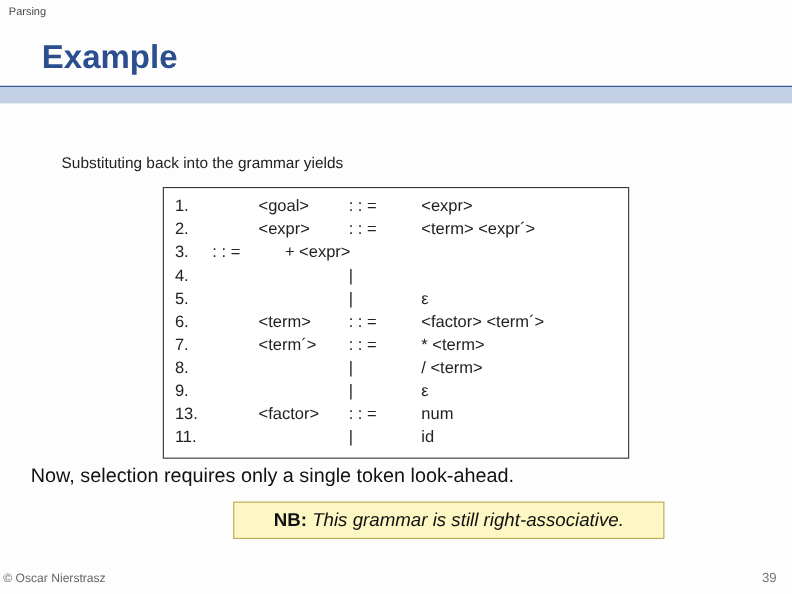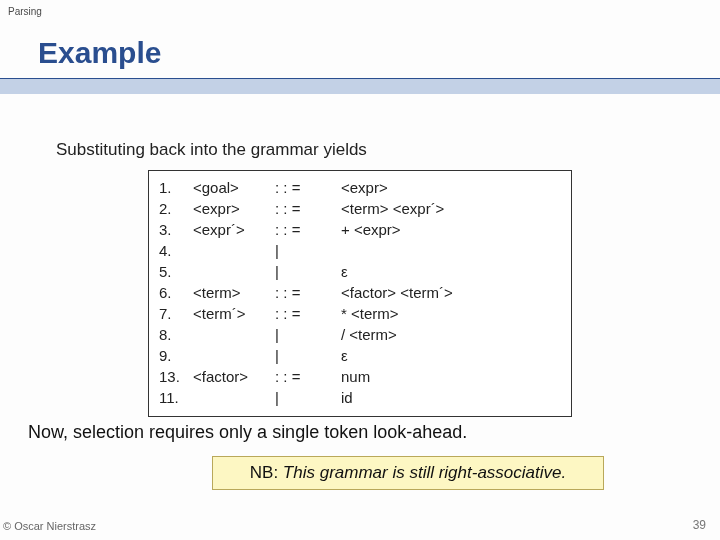--- a/index.html
+++ b/index.html
@@ -33,41 +33,41 @@
     left: 0;
     width: 720px;
     height: 16px;
     background: #c3d1e6;
     border-top: 1px solid #2a4e8f;
   }
   .lead {
     position: absolute;
     top: 140px;
     left: 56px;
-    font-size: 17px;
+    font-size: 14px;
     color: #222;
   }
   .grammar-box {
     position: absolute;
     top: 170px;
     left: 148px;
     width: 424px;
     border: 1px solid #333;
     padding: 6px 10px 8px 10px;
     background: #fff;
   }
   .grammar-row {
     display: flex;
     font-size: 15px;
     color: #222;
     line-height: 1.4;
     white-space: pre;
   }
   .col-num { width: 34px; }
-  .col-lhs { width: 82px; }
+  .col-lhs { width: 82px; margin-left: 42px; }
   .col-op  { width: 66px; }
   .col-rhs { flex: 1; }
   .conclusion {
     position: absolute;
     top: 422px;
     left: 28px;
     font-size: 18px;
     color: #111;
   }
   .callout {
@@ -76,21 +76,21 @@
     left: 212px;
     width: 392px;
     padding: 6px 10px;
     background: #fdf7c3;
     border: 1px solid #b9a85a;
     font-size: 17px;
     font-style: italic;
     color: #111;
     text-align: center;
   }
-  .callout .nb { font-weight: normal; font-style: normal; }
+  .callout .nb { font-weight: bold; font-style: normal; }
   .copyright {
     position: absolute;
     bottom: 8px;
     left: 3px;
     font-size: 11px;
     color: #666;
   }
   .pagenum {
     position: absolute;
     bottom: 8px;
@@ -104,21 +104,21 @@
 
 <div class="topic">Parsing</div>
 <div class="title">Example</div>
 <div class="titlebar"></div>
 
 <div class="lead">Substituting back into the grammar yields</div>
 
 <div class="grammar-box" id="grammar-box">
     <div class="grammar-row"><span class="col-num">1.</span><span class="col-lhs">&lt;goal&gt;</span><span class="col-op">: : =</span><span class="col-rhs">&lt;expr&gt;</span></div>
     <div class="grammar-row"><span class="col-num">2.</span><span class="col-lhs">&lt;expr&gt;</span><span class="col-op">: : =</span><span class="col-rhs">&lt;term&gt; &lt;expr´&gt;</span></div>
-    <div class="grammar-row"><span class="col-num">3.</span><span class="col-lhs">&lt;expr´&gt;</span><span class="col-op">: : =</span><span class="col-rhs">+ &lt;expr&gt;</span></div>
+    <div class="grammar-row"><span class="col-num">3.</span><span class="col-op">: : =</span><span class="col-rhs">+ &lt;expr&gt;</span></div>
     <div class="grammar-row"><span class="col-num">4.</span><span class="col-lhs"></span><span class="col-op">|</span></div>
     <div class="grammar-row"><span class="col-num">5.</span><span class="col-lhs"></span><span class="col-op">|</span><span class="col-rhs">ε</span></div>
     <div class="grammar-row"><span class="col-num">6.</span><span class="col-lhs">&lt;term&gt;</span><span class="col-op">: : =</span><span class="col-rhs">&lt;factor&gt; &lt;term´&gt;</span></div>
     <div class="grammar-row"><span class="col-num">7.</span><span class="col-lhs">&lt;term´&gt;</span><span class="col-op">: : =</span><span class="col-rhs">* &lt;term&gt;</span></div>
     <div class="grammar-row"><span class="col-num">8.</span><span class="col-lhs"></span><span class="col-op">|</span><span class="col-rhs">/ &lt;term&gt;</span></div>
     <div class="grammar-row"><span class="col-num">9.</span><span class="col-lhs"></span><span class="col-op">|</span><span class="col-rhs">ε</span></div>
     <div class="grammar-row"><span class="col-num">13.</span><span class="col-lhs">&lt;factor&gt;</span><span class="col-op">: : =</span><span class="col-rhs">num</span></div>
     <div class="grammar-row"><span class="col-num">11.</span><span class="col-lhs"></span><span class="col-op">|</span><span class="col-rhs">id</span></div>
   </div>
 

